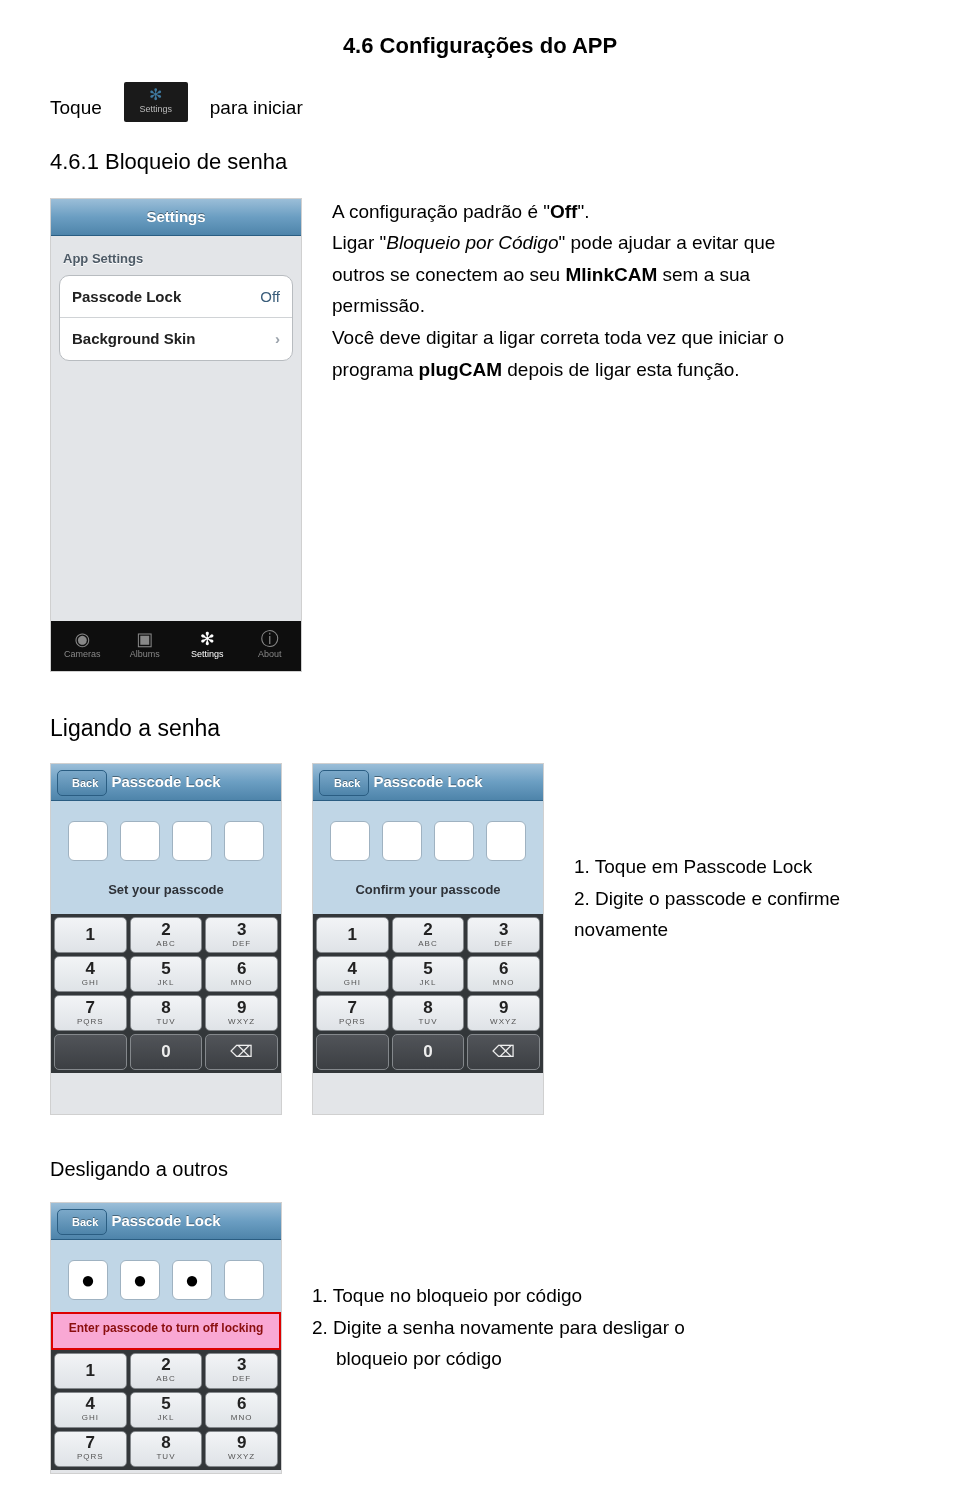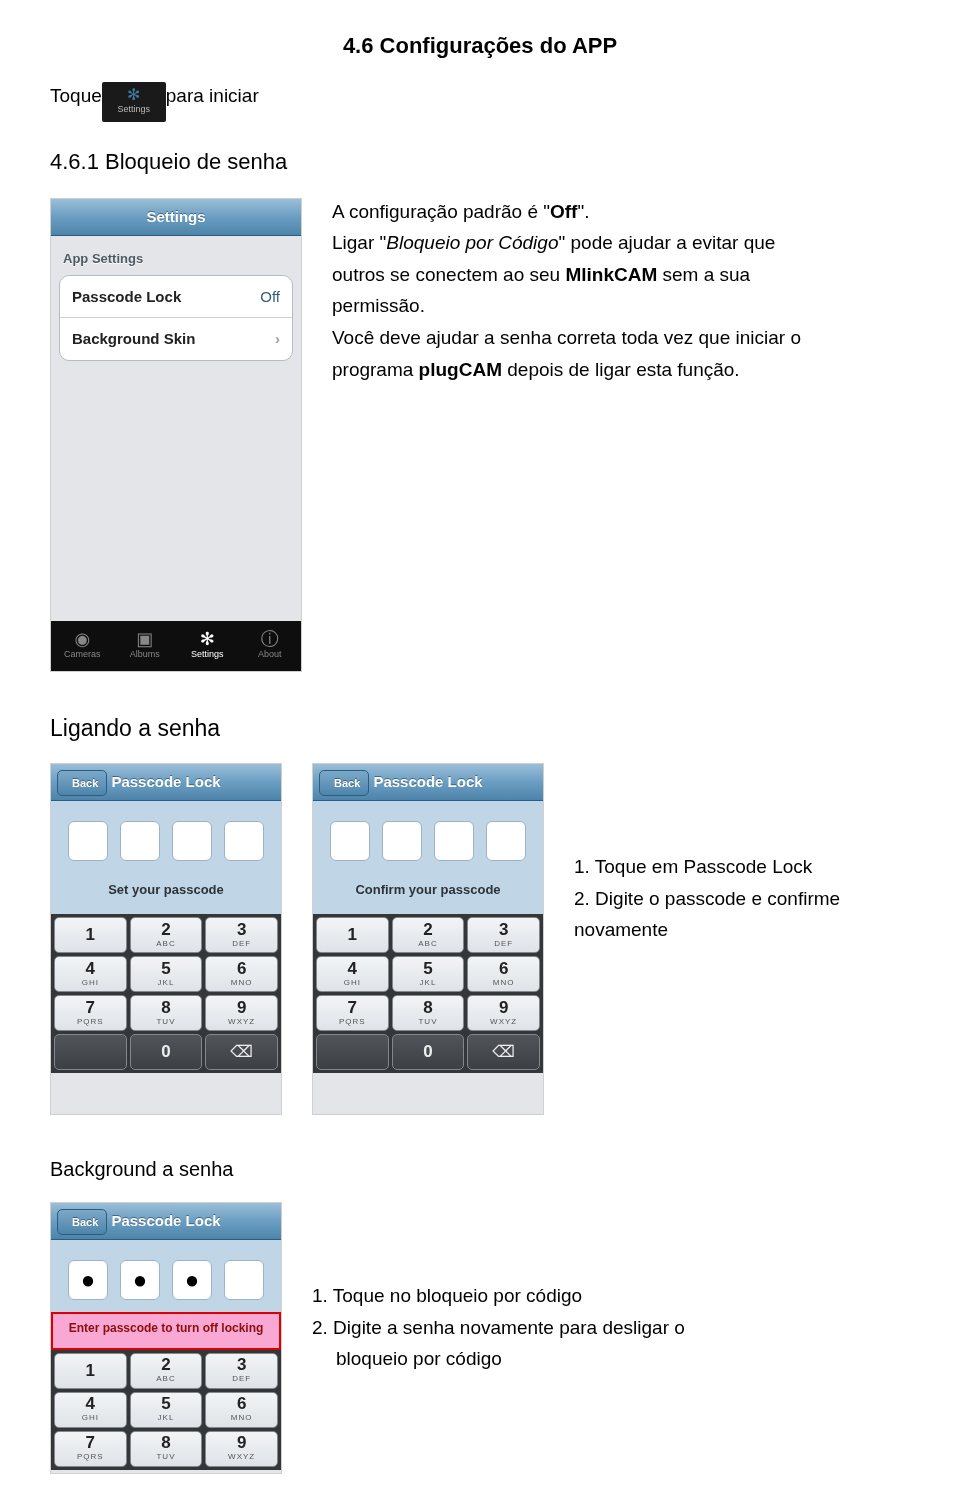--- a/index.html
+++ b/index.html
@@ -18,22 +18,22 @@
     margin: 0 0 20px 0;
     text-align: center;
   }
   h3 {
     font-size: 22px;
     font-weight: normal;
     margin: 10px 0 20px 0;
   }
   .row-toque {
     display: flex;
-    align-items: flex-start;
-    gap: 0;
+    align-items: flex-end;
+    gap: 22px;
     margin-bottom: 24px;
   }
   .settings-chip {
     width: 64px;
     height: 40px;
     background: #1a1a1a;
     color: #bbb;
     display: flex;
     flex-direction: column;
     align-items: center;
@@ -270,21 +270,21 @@
     <p>
       <span>A configuração padrão é "</span><span class="bold">Off</span><span>".</span>
     </p>
     <p>
       <span>Ligar "</span><em>Bloqueio por Código</em><span>" pode ajudar a evitar que</span>
     </p>
     <p>
       <span>outros se conectem ao seu </span><span class="bold">MlinkCAM</span><span>   sem a sua</span>
     </p>
     <p>permissão.</p>
-    <p>Você deve ajudar a senha correta toda vez que iniciar o</p>
+    <p>Você deve digitar a ligar correta toda vez que iniciar o</p>
     <p>
       <span>programa </span><span class="bold">plugCAM</span><span> depois de ligar esta função.</span>
     </p>
   </div>
 </div>
 
 <div style="font-size:23px;margin:0 0 18px;">Ligando a senha</div>
 
 <div class="section-row">
 
@@ -408,21 +408,21 @@
 
   <div class="textblock" style="padding-top:90px;">
     <ul class="ol">
       <li>1. Toque em Passcode Lock</li>
       <li>2. Digite o passcode e confirme</li>
       <li>novamente</li>
     </ul>
   </div>
 </div>
 
-<div style="font-size:20px;margin:10px 0 18px;">Background a senha</div>
+<div style="font-size:20px;margin:10px 0 18px;">Desligando a outros</div>
 
 <div class="section-row">
   <div class="phone-tiny">
     <div class="titlebar">
       <div class="back-btn">Back</div>
       <span class="titlebar-title">Passcode Lock</span>
     </div>
     <div class="pc-boxes">
       <div class="pc-box">●</div>
       <div class="pc-box">●</div>

